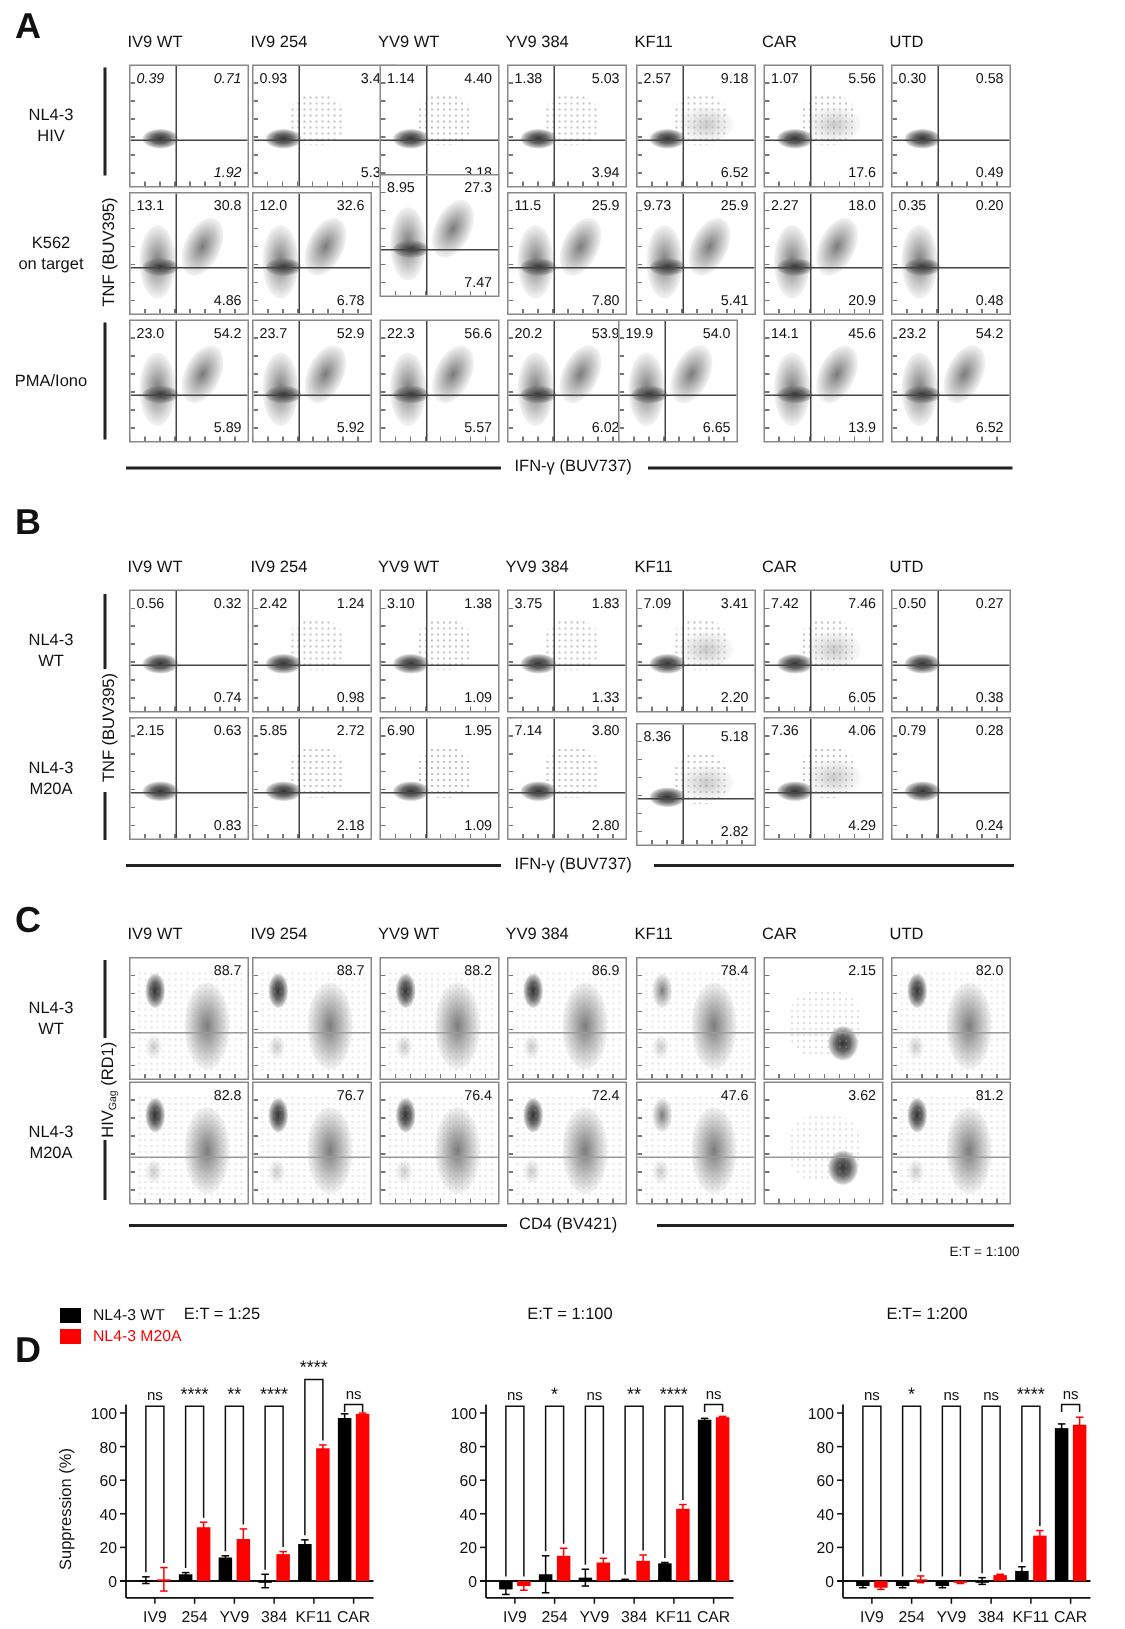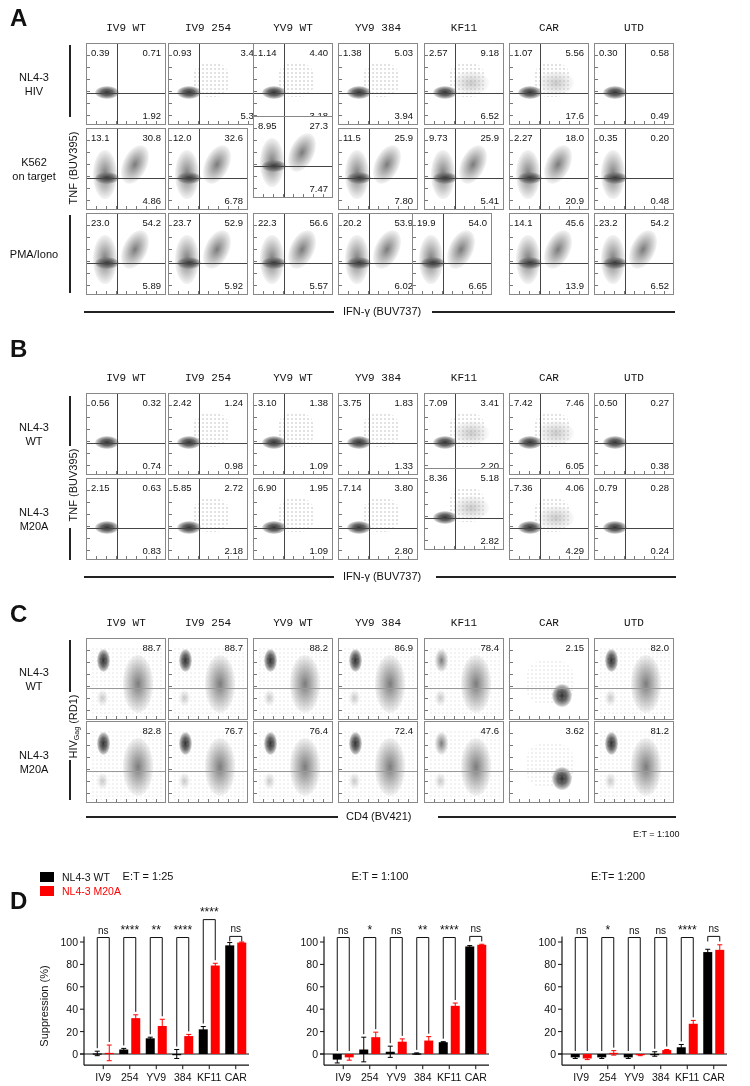--- a/index.html
+++ b/index.html
@@ -1,21 +1,21 @@
 <!DOCTYPE html>
 <html><head>
 <meta charset="utf-8">
 <style>
   * { box-sizing: border-box; margin: 0; padding: 0; }
   html, body { width: 750px; height: 1086px; background: #ffffff; overflow: hidden; }
   body { position: relative; font-family: "Liberation Sans", sans-serif; color: #111; }
 
   .panel-letter { position: absolute; font-weight: bold; font-size: 24px; font-family: "Liberation Sans", sans-serif; }
 
-  .col-header { position: absolute; font-size: 11px; text-align: center; width: 82px; font-family: Liberation Mono, monospace; }
+  .col-header { position: absolute; font-size: 11px; text-align: left; width: 82px; }
   .row-label { position: absolute; font-size: 11px; text-align: center; line-height: 14px; width: 60px; }
 
   .facs-panel {
     position: absolute;
     border: 1px solid #888;
     background: #fff;
     overflow: hidden;
   }
   .facs-panel .vline { position: absolute; top: 0; bottom: 0; width: 1px; background: #444; }
   .facs-panel .hline { position: absolute; left: 0; right: 0; height: 1px; background: #444; }
@@ -55,21 +55,21 @@
 
 <div id="root">
     <div class="panel-letter" style="left: 10px; top: 4px;">A</div>
     <div class="col-header" style="left: 85px; top: 22px;">IV9 WT</div>
     <div class="col-header" style="left: 167px; top: 22px;">IV9 254</div>
     <div class="col-header" style="left: 252px; top: 22px;">YV9 WT</div>
     <div class="col-header" style="left: 337px; top: 22px;">YV9 384</div>
     <div class="col-header" style="left: 423px; top: 22px;">KF11</div>
     <div class="col-header" style="left: 508px; top: 22px;">CAR</div>
     <div class="col-header" style="left: 593px; top: 22px;">UTD</div>
-    <div class="facs-panel" style="left: 86px; top: 43px; width: 80px; height: 82px;">
+    <div class="facs-panel" style="left: 86px; top: 43px; width: 80px; height: 82px; font-style: italic;">
       <div class="ticks-left"></div>
       <div class="ticks-bottom"></div>
       <div class="blob dense" style="left: 8px; top: 42px; width: 24px; height: 13px;"></div>
       <div class="vline" style="left: 30px;"></div>
       <div class="hline" style="top: 49px;"></div>
       <div class="q tl">0.39</div>
       <div class="q tr">0.71</div>
       <div class="q br">1.92</div>
     </div>
     <div class="facs-panel" style="left: 168px; top: 43px; width: 96px; height: 82px;">
@@ -444,21 +444,21 @@
       <div class="ticks-left"></div>
       <div class="ticks-bottom"></div>
       <div class="blob dense" style="left: 8px; top: 42px; width: 24px; height: 13px;"></div>
       <div class="dots" style="left: 24px; top: 19px; width: 36px; height: 34px; border-radius: 40%;"></div>
       <div class="vline" style="left: 30px;"></div>
       <div class="hline" style="top: 49px;"></div>
       <div class="q tl">7.14</div>
       <div class="q tr">3.80</div>
       <div class="q br">2.80</div>
     </div>
-    <div class="facs-panel" style="left: 424px; top: 468px; width: 80px; height: 82px;">
+    <div class="facs-panel" style="left: 424px; top: 482px; width: 80px; height: 82px;">
       <div class="ticks-left"></div>
       <div class="ticks-bottom"></div>
       <div class="blob dense" style="left: 8px; top: 42px; width: 24px; height: 13px;"></div>
       <div class="dots" style="left: 24px; top: 19px; width: 36px; height: 34px; border-radius: 40%;"></div>
       <div class="blob light" style="left: 28px; top: 27px; width: 36px; height: 24px;"></div>
       <div class="vline" style="left: 30px;"></div>
       <div class="hline" style="top: 49px;"></div>
       <div class="q tl">8.36</div>
       <div class="q tr">5.18</div>
       <div class="q br">2.82</div>

